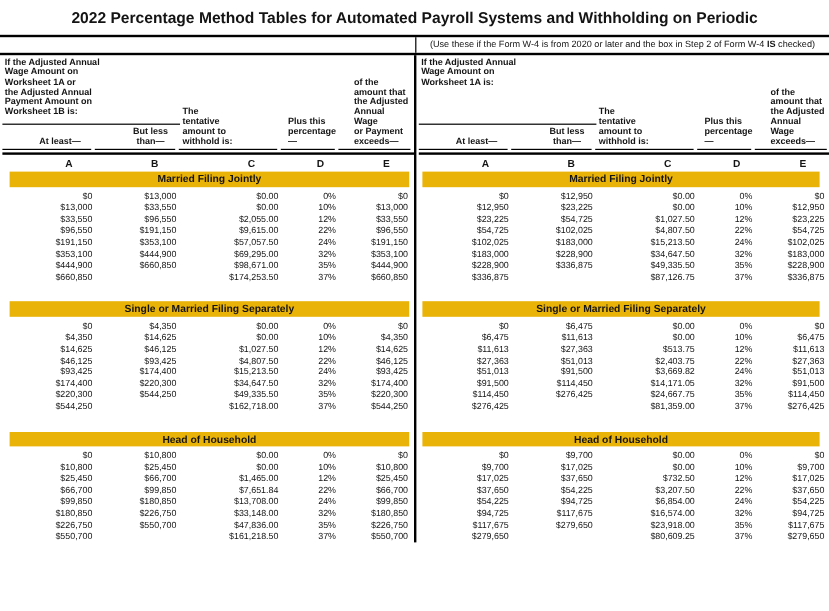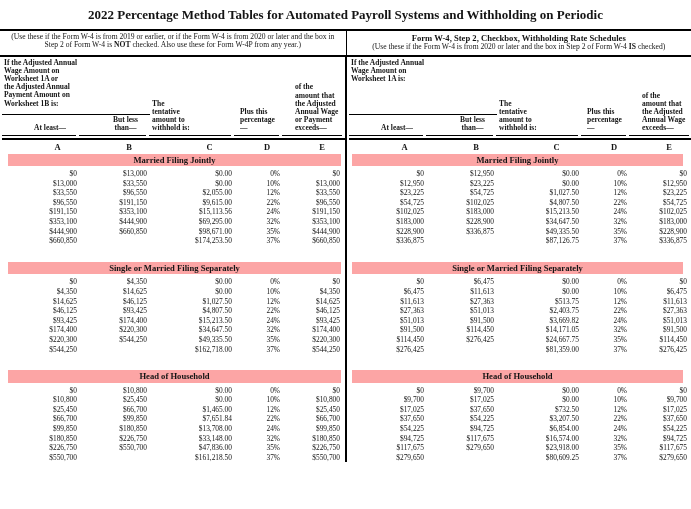--- a/index.html
+++ b/index.html
@@ -1,18 +1,18 @@
 <!DOCTYPE html>
 <html><head>
 <meta charset="utf-8">
 <style>
   html,body { margin:0; padding:0; background:#fff; }
   .page {
     position:relative; width:691px; height:509px; background:#fff; overflow:hidden;
-    font-family:Liberation Serif, serif; color:#141414;
+    font-family:Liberation Sans, sans-serif; color:#141414;
     --cols:77px 70px 85px 48px 60px;
   }
   .title-block { padding-top:7px; text-align:center; }
   .title-line { font-size:13px; line-height:16.5px; font-weight:bold; }
 
   .schedule-band { margin-top:5px; border-top:2.5px solid #000; border-bottom:2.5px solid #000; display:flex; }
   .band-cell { width:345.5px; box-sizing:border-box; padding:2px 8px 3px; text-align:center; }
   .band-cell.right { border-left:1px solid #000; }
   .band-title { font-size:8.6px; line-height:10.5px; font-weight:bold; }
   .band-note { font-size:7.6px; line-height:8.6px; }
@@ -34,42 +34,40 @@
   .head-d { text-align:left; padding-left:6px; }
   .head-e { text-align:left; padding-left:13px; margin-right:0; }
   .thick-rule { position:absolute; left:0; right:0; bottom:14px; border-bottom:2px solid #000; }
   .letters { position:absolute; left:0; right:0; bottom:0; height:13px; display:grid; grid-template-columns:var(--cols); }
   .letter { font-size:8.5px; font-weight:bold; line-height:13px; text-align:center; }
   .letter-a { padding-left:34px; } .letter-b { padding-left:30px; } .letter-c { padding-left:36px; }
   .letter-d { padding-left:18px; } .letter-e { padding-left:20px; }
 
   .section { margin-top:0; }
   .section + .section { margin-top:16px; }
-  .sec-band { height:12.5px; background:#fca5a5; font-size:8.6px; font-weight:bold; line-height:12.5px; text-align:center; }
+  .sec-band { height:12.5px; background:#eab308; font-size:8.6px; font-weight:bold; line-height:12.5px; text-align:center; }
   .panel-l .sec-band { margin:0 4px 0 6px; }
   .panel-r .sec-band { margin:0 8px 0 3px; }
   .rows { padding-top:3px; }
   .row { display:grid; grid-template-columns:var(--cols); height:9.6px; }
   .cell { text-align:right; font-size:7.4px; line-height:9.6px; padding-right:2px; white-space:nowrap; }
 </style>
 </head>
 <body>
 
 <div class="page">
 
   <div class="title-block">
     <div class="title-line">2022 Percentage Method Tables for Automated Payroll Systems and Withholding on Periodic</div>
   </div>
 
   <div class="schedule-band">
     <div class="band-cell">
-      <div class="band-note"><span>(Use these if the Form W-4 is from 2019 or earlier, or if the Form W-4 is from 2020 or later and the box in Step 2 of Form W-4 is </span><b>NOT</b><span> checked. Also use these for Form W-4P from any year.)</span></div>
     </div>
     <div class="band-cell right">
-      <div class="band-title">Form W-4, Step 2, Checkbox, Withholding Rate Schedules</div>
       <div class="band-note"><span>(Use these if the Form W-4 is from 2020 or later and the box in Step 2 of Form W-4 </span><b>IS</b><span> checked)</span></div>
     </div>
   </div>
 
   <div class="main">
 
     <div class="panel panel-l">
       <div class="colhead">
         <div class="wage-note">If the Adjusted Annual
 Wage Amount on
@@ -132,21 +130,21 @@
               <div class="row">
                 <div class="cell">$96,550</div>
                 <div class="cell">$191,150</div>
                 <div class="cell">$9,615.00</div>
                 <div class="cell">22%</div>
                 <div class="cell">$96,550</div>
               </div>
               <div class="row">
                 <div class="cell">$191,150</div>
                 <div class="cell">$353,100</div>
-                <div class="cell">$15,113.56</div>
+                <div class="cell">$57,057.50</div>
                 <div class="cell">24%</div>
                 <div class="cell">$191,150</div>
               </div>
               <div class="row">
                 <div class="cell">$353,100</div>
                 <div class="cell">$444,900</div>
                 <div class="cell">$69,295.00</div>
                 <div class="cell">32%</div>
                 <div class="cell">$353,100</div>
               </div>

